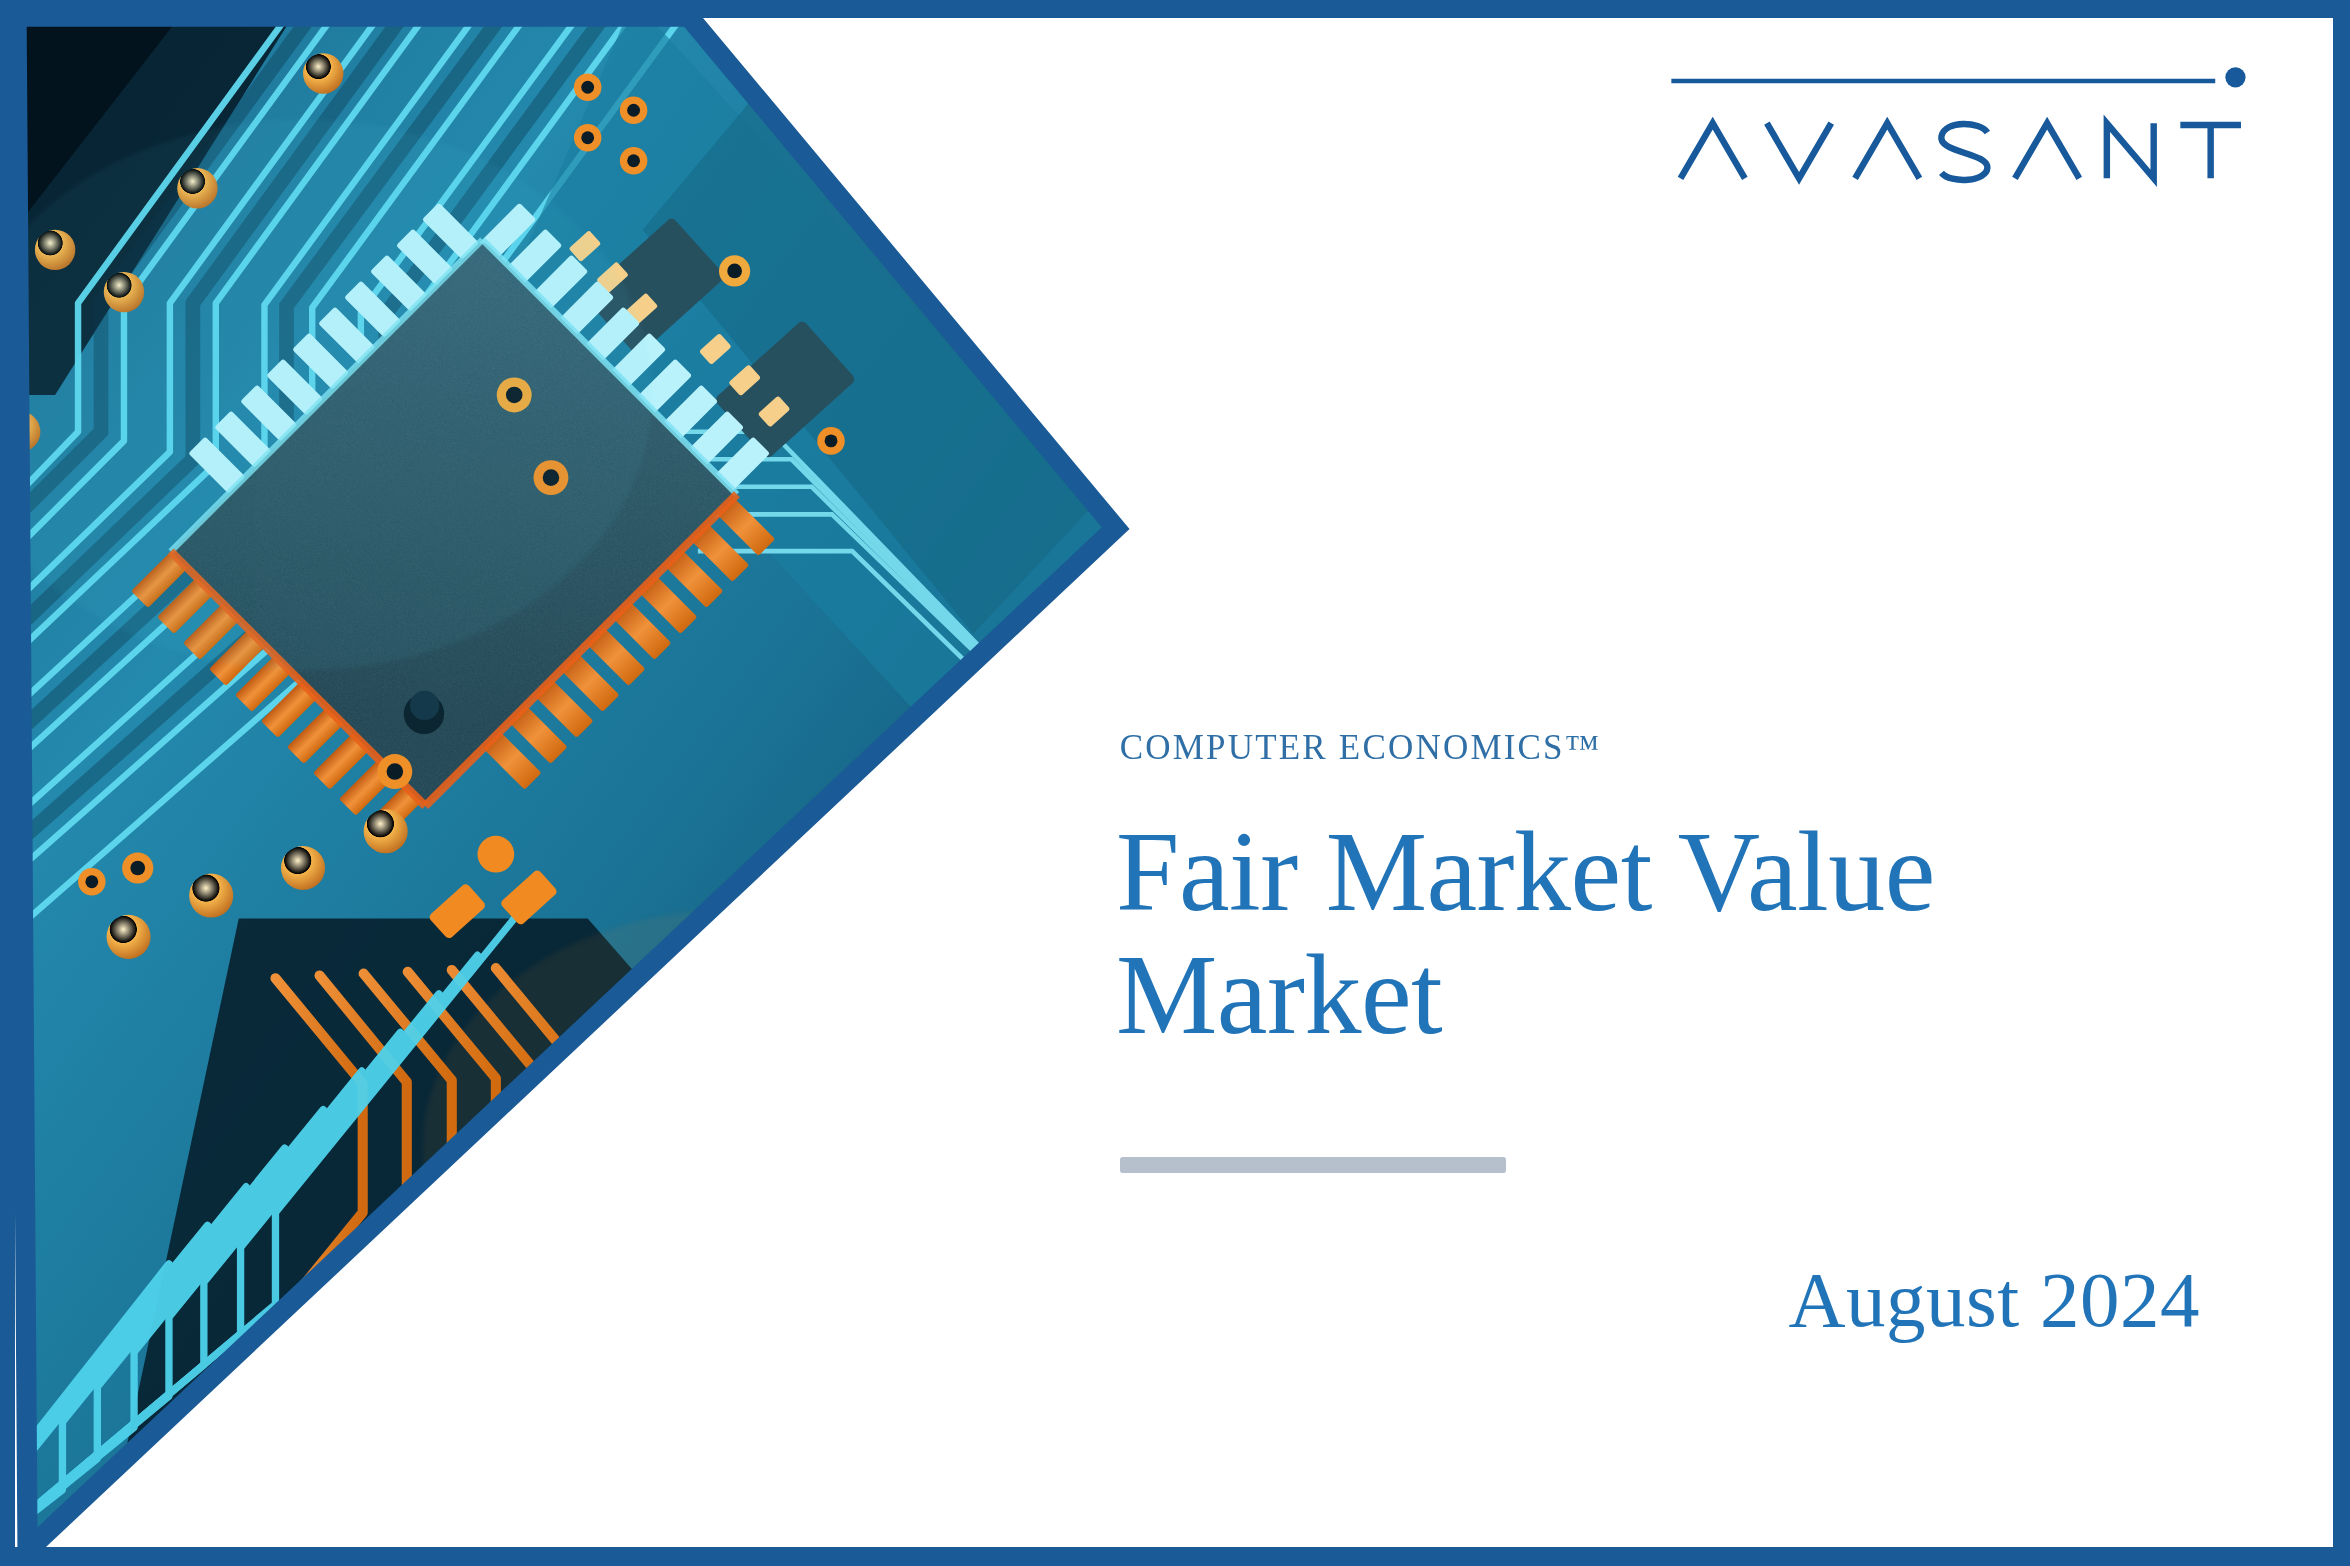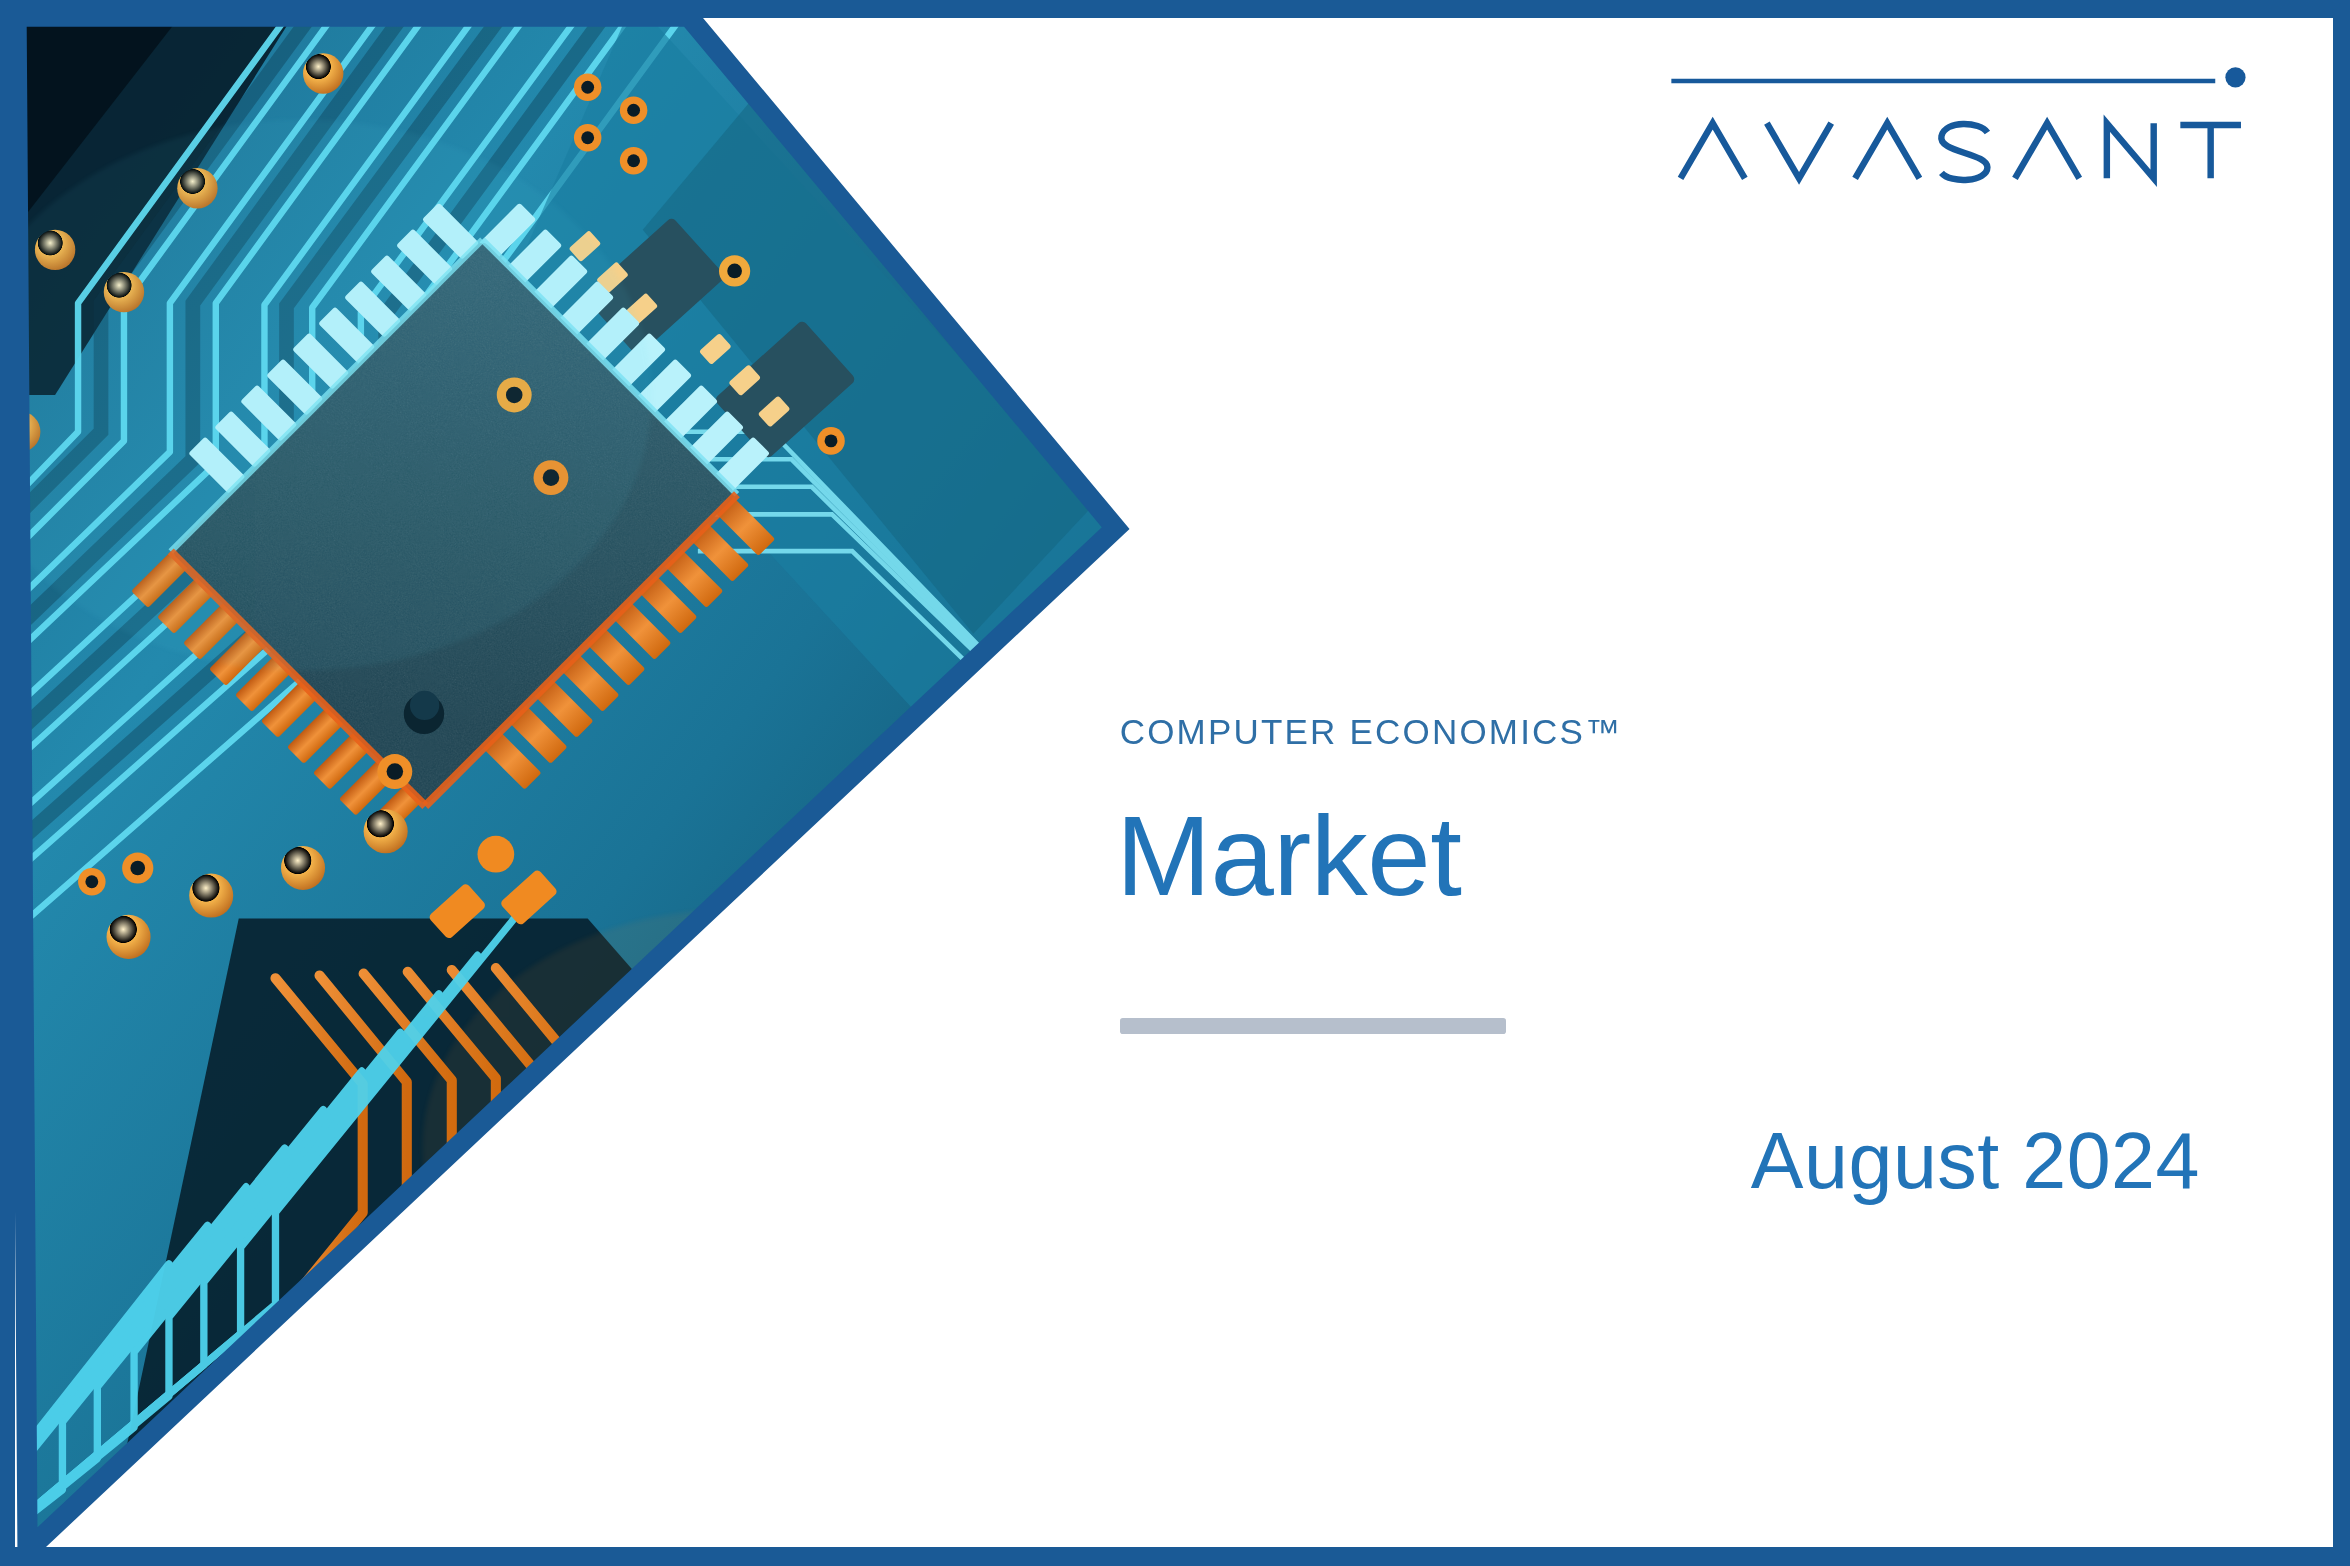--- a/index.html
+++ b/index.html
@@ -48,23 +48,24 @@
     top: 57px;
     width: 588px;
     height: 138px;
     z-index: 20;
   }
   .logo-wrap svg { display: block; width: 100%; height: 100%; }
 
   .content {
     position: absolute;
     left: 1116px;
-    top: 713px;
+    top: 729px;
     width: 1084px;
     z-index: 20;
+    font-family: Liberation Serif, serif;
   }
 
   .eyebrow {
     font-size: 35px;
     font-weight: 400;
     letter-spacing: 2.2px;
     color: #2f6fa6;
     margin: 0 0 42px 3.7px;
     line-height: 1.1;
     white-space: nowrap;
@@ -387,20 +388,21 @@
         <path d="M 562,74 L 628,74 M 595,74 L 595,132"></path>
       </g>
     </svg>
   </div>
 
   <div class="content">
 
     <div class="eyebrow">COMPUTER ECONOMICS™</div>
 
     <div class="title">
+      <span class="line">Fair Market Value</span>
       <span class="line">Market</span>
     </div>
 
     <div class="rule"></div>
 
     <div class="date">August 2024</div>
   </div>
 
   <div class="frame-edge frame-top"></div>
   <div class="frame-edge frame-bottom"></div>

